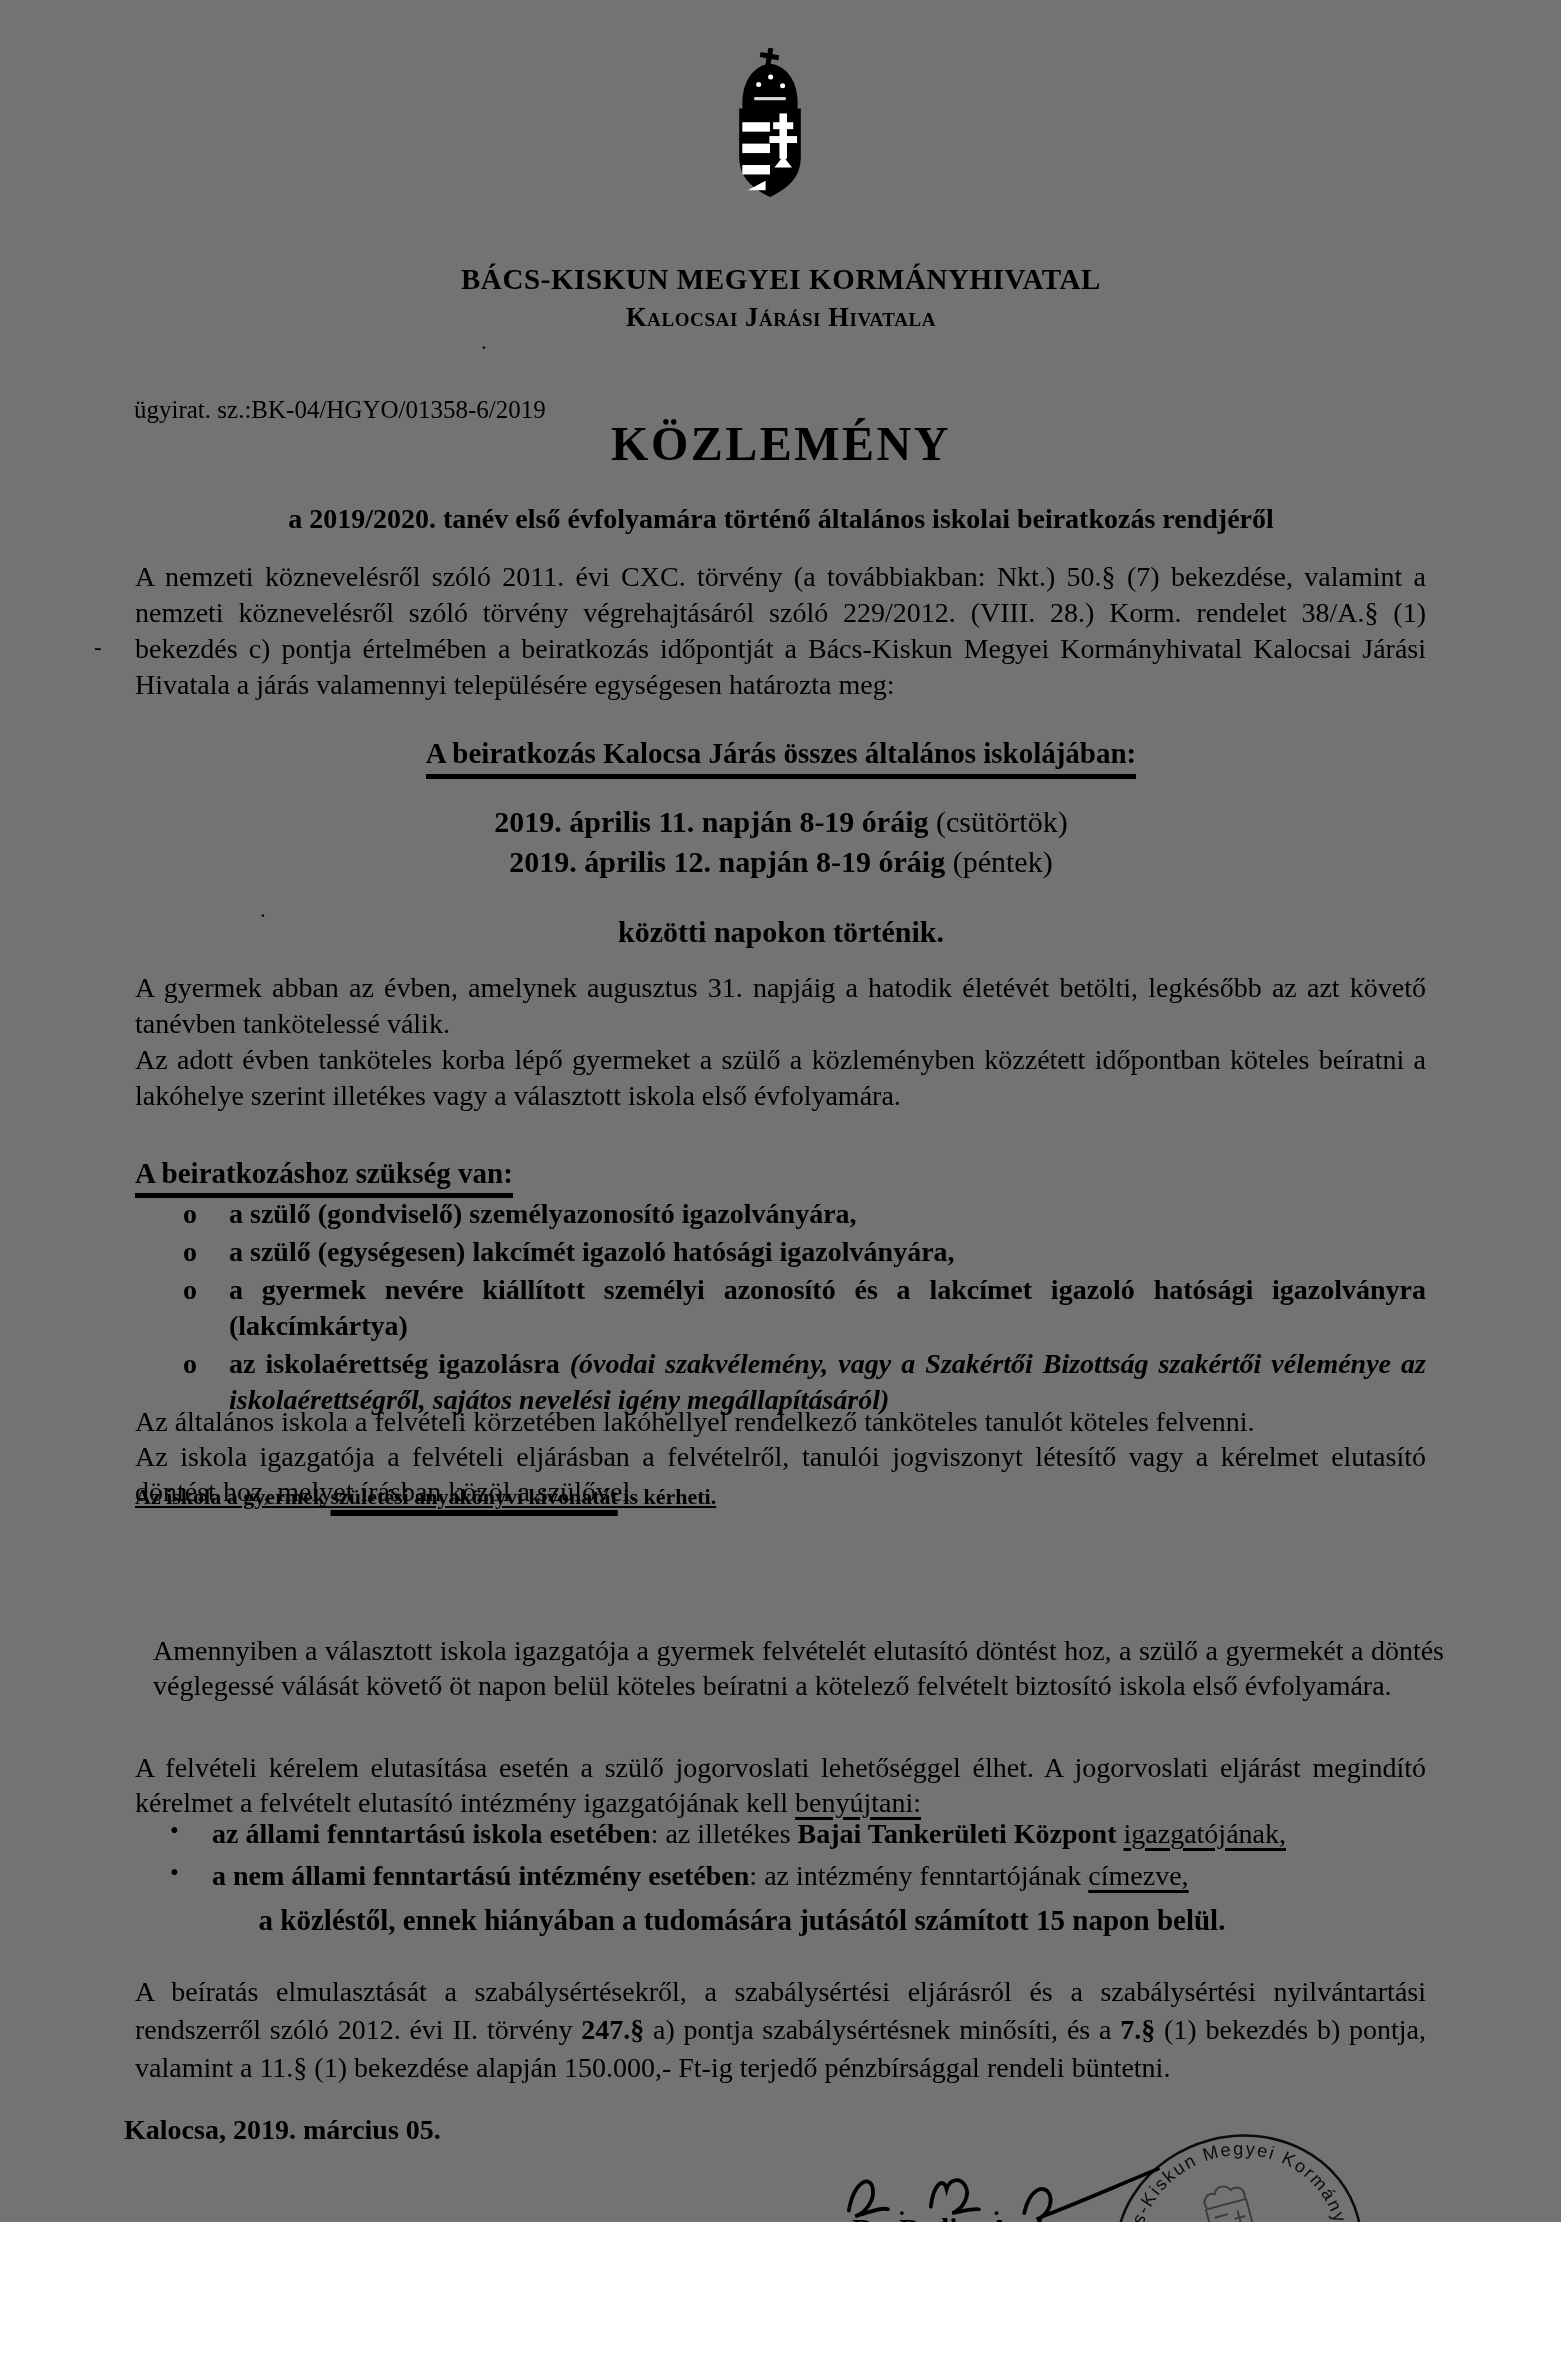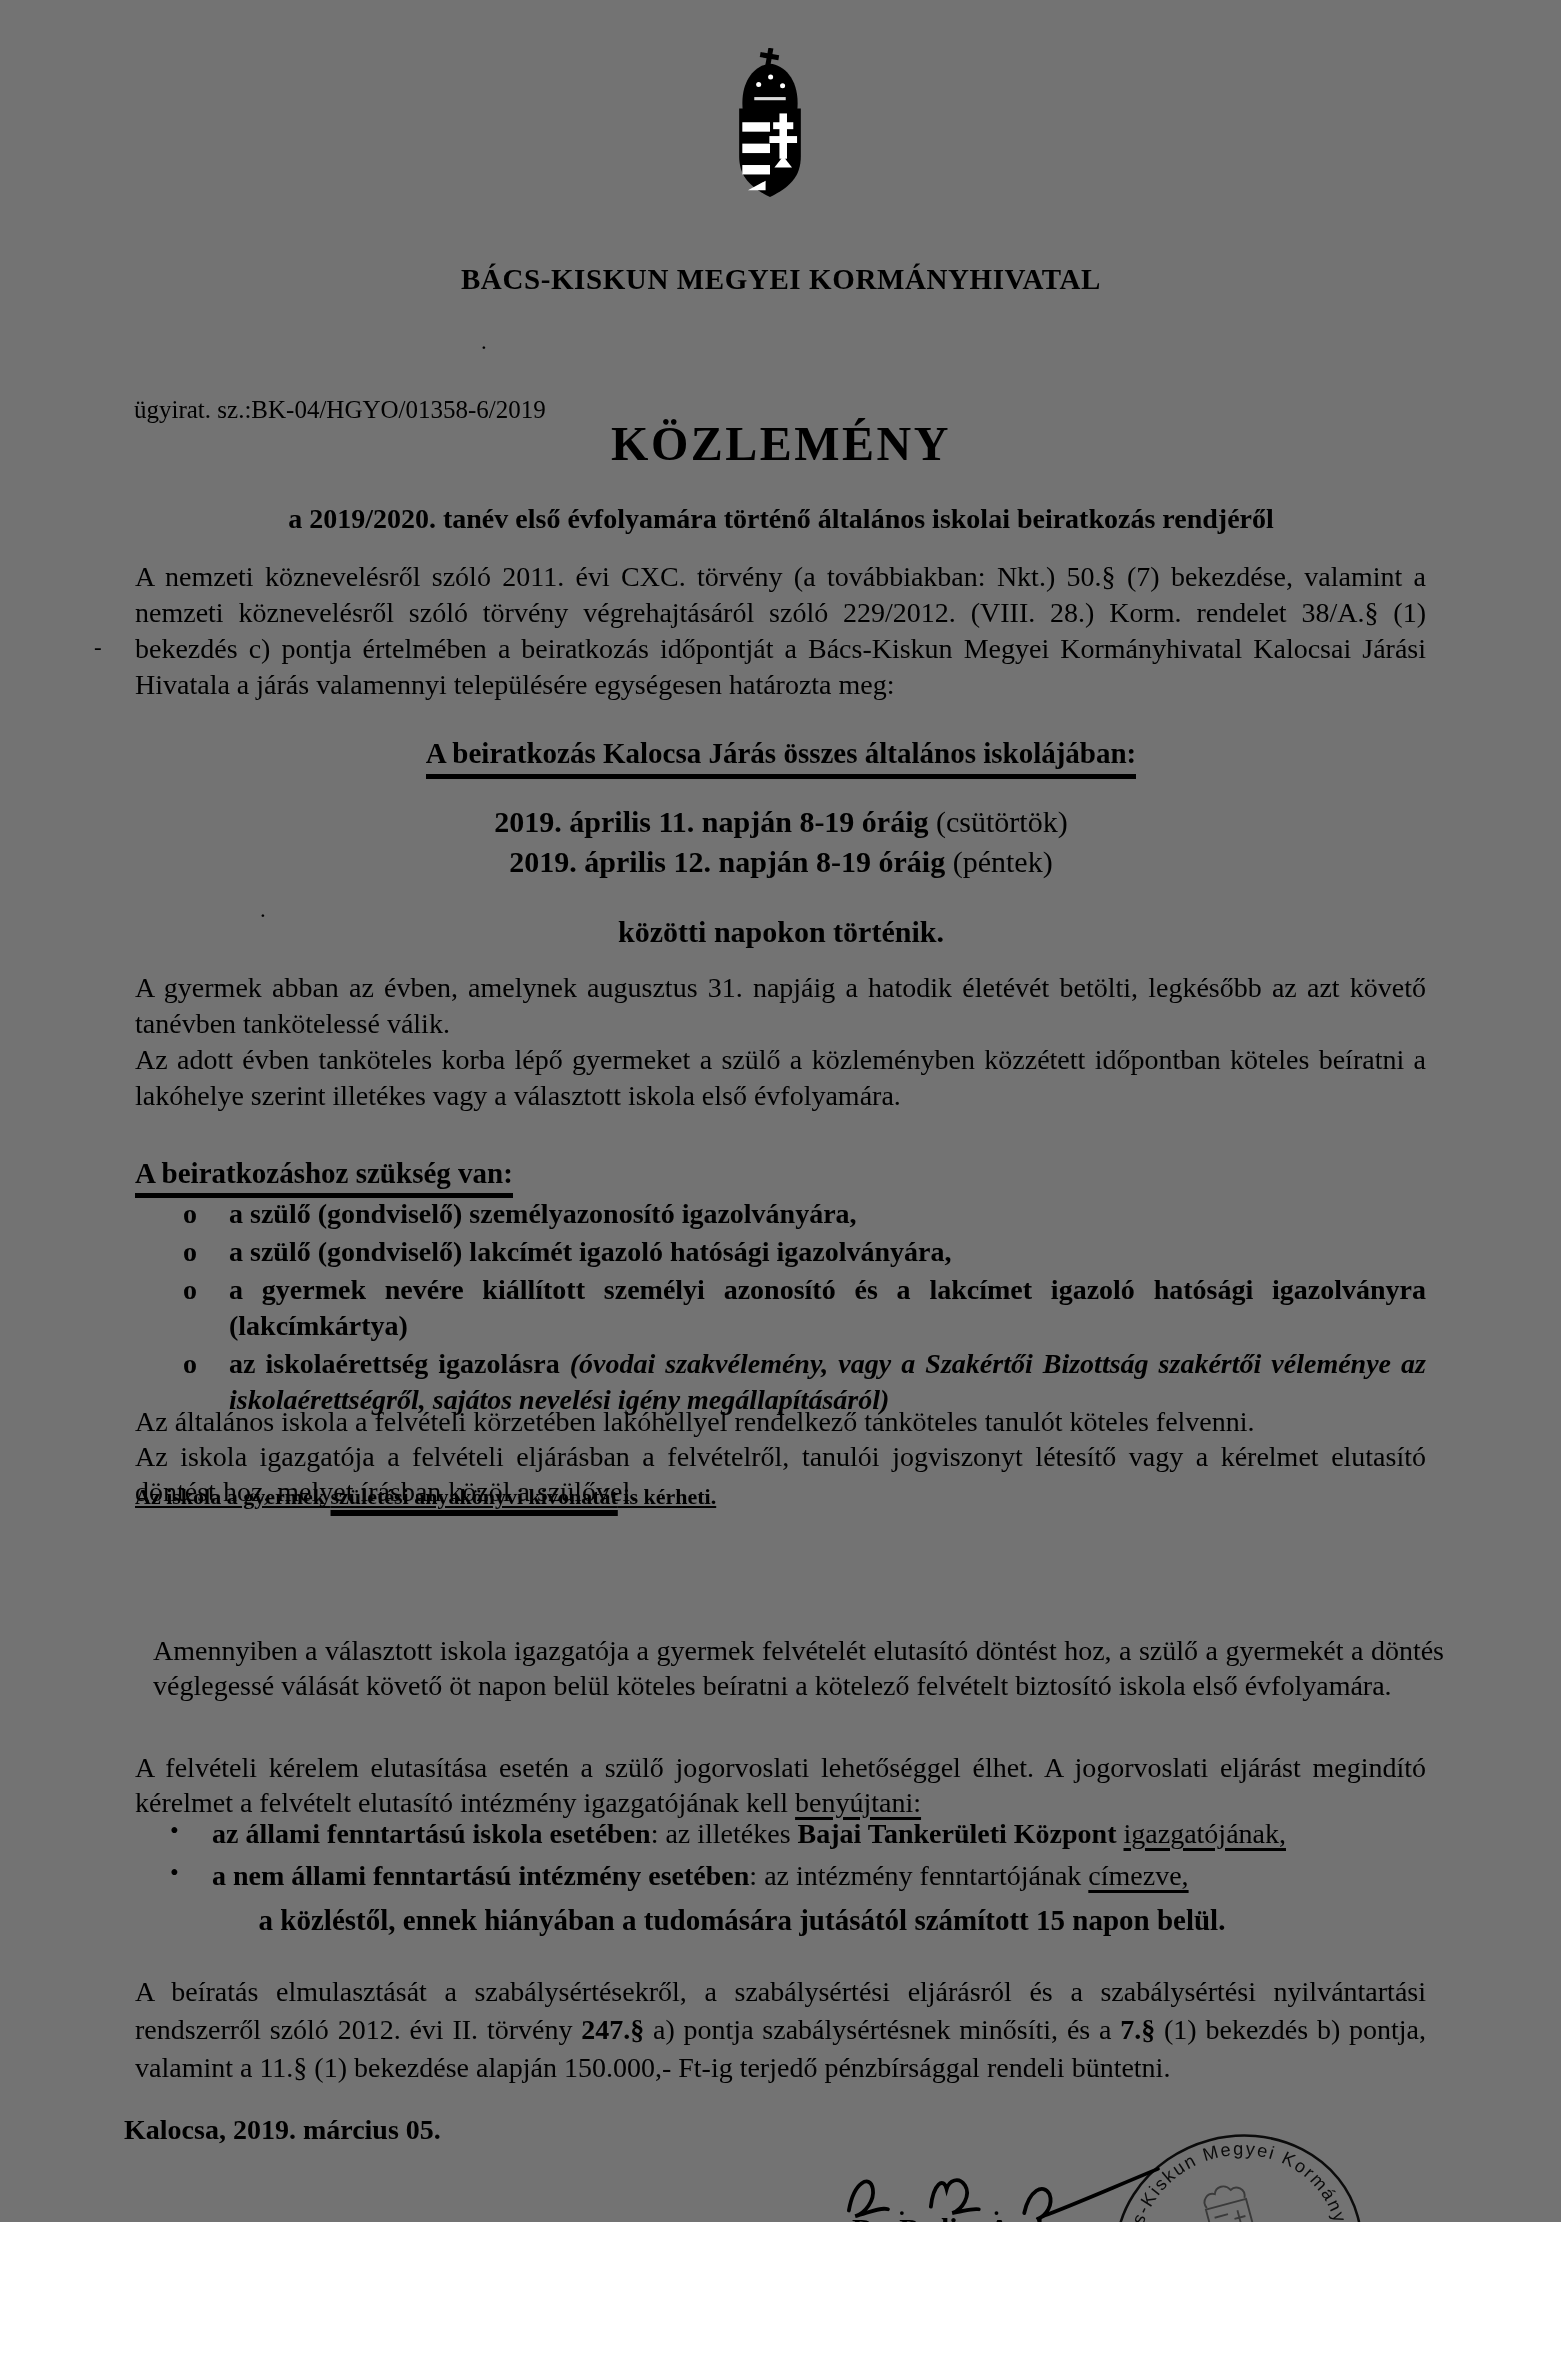--- a/index.html
+++ b/index.html
@@ -93,20 +93,21 @@
     <path d="M30,226 L58,211 L58,226 Z" fill="#fff"></path>
     <g fill="#fff">
       <rect x="80" y="104" width="12" height="72"></rect>
       <rect x="70" y="118" width="32" height="11"></rect>
       <rect x="64" y="140" width="44" height="11"></rect>
       <path d="M72,190 L86,172 L100,190 Z"></path>
     </g>
   </svg>
 
   <div class="abs centerline org-name">BÁCS-KISKUN MEGYEI KORMÁNYHIVATAL</div>
+  <div class="abs centerline org-unit">Kalocsai Járási Hivatala</div>
   <span class="abs artifact" style="left:481px; top:329px;">.</span>
 
   <div class="abs file-number" style="left:134px;">ügyirat. sz.:BK-04/HGYO/01358-6/2019</div>
 
   <div class="abs centerline doc-title">KÖZLEMÉNY</div>
   <div class="abs centerline subtitle">a 2019/2020. tanév első évfolyamára történő általános iskolai beiratkozás rendjéről</div>
 
   <p class="abs col body-text intro" style="margin:0;">A nemzeti köznevelésről szóló 2011. évi CXC. törvény (a továbbiakban: Nkt.) 50.§ (7) bekezdése, valamint a nemzeti köznevelésről szóló törvény végrehajtásáról szóló 229/2012. (VIII. 28.) Korm. rendelet 38/A.§ (1) bekezdés c) pontja értelmében a beiratkozás időpontját a Bács-Kiskun Megyei Kormányhivatal Kalocsai Járási Hivatala a járás valamennyi településére egységesen határozta meg:</p>
   <span class="abs artifact" style="left:94px; top:635px;">-</span>
 
@@ -130,21 +131,21 @@
     <span class="hd">A beiratkozáshoz szükség van:</span>
   </div>
 
   <div class="abs col req-list">
     <div class="req-item">
       <span class="marker">o</span>
       <span>a szülő (gondviselő) személyazonosító igazolványára,</span>
     </div>
     <div class="req-item">
       <span class="marker">o</span>
-      <span>a szülő (gondviselő) lakcímét igazoló hatósági igazolványára,</span>
+      <span>a szülő (egységesen) lakcímét igazoló hatósági igazolványára,</span>
     </div>
     <div class="req-item">
       <span class="marker">o</span>
       <span>a gyermek nevére kiállított személyi azonosító és a lakcímet igazoló hatósági igazolványra (lakcímkártya)</span>
     </div>
     <div class="req-item">
       <span class="marker">o</span>
       <span>az iskolaérettség igazolásra </span><span class="italic">(óvodai szakvélemény, vagy a Szakértői Bizottság szakértői véleménye az iskolaérettségről, sajátos nevelési igény megállapításáról)</span>
     </div>
   </div>

